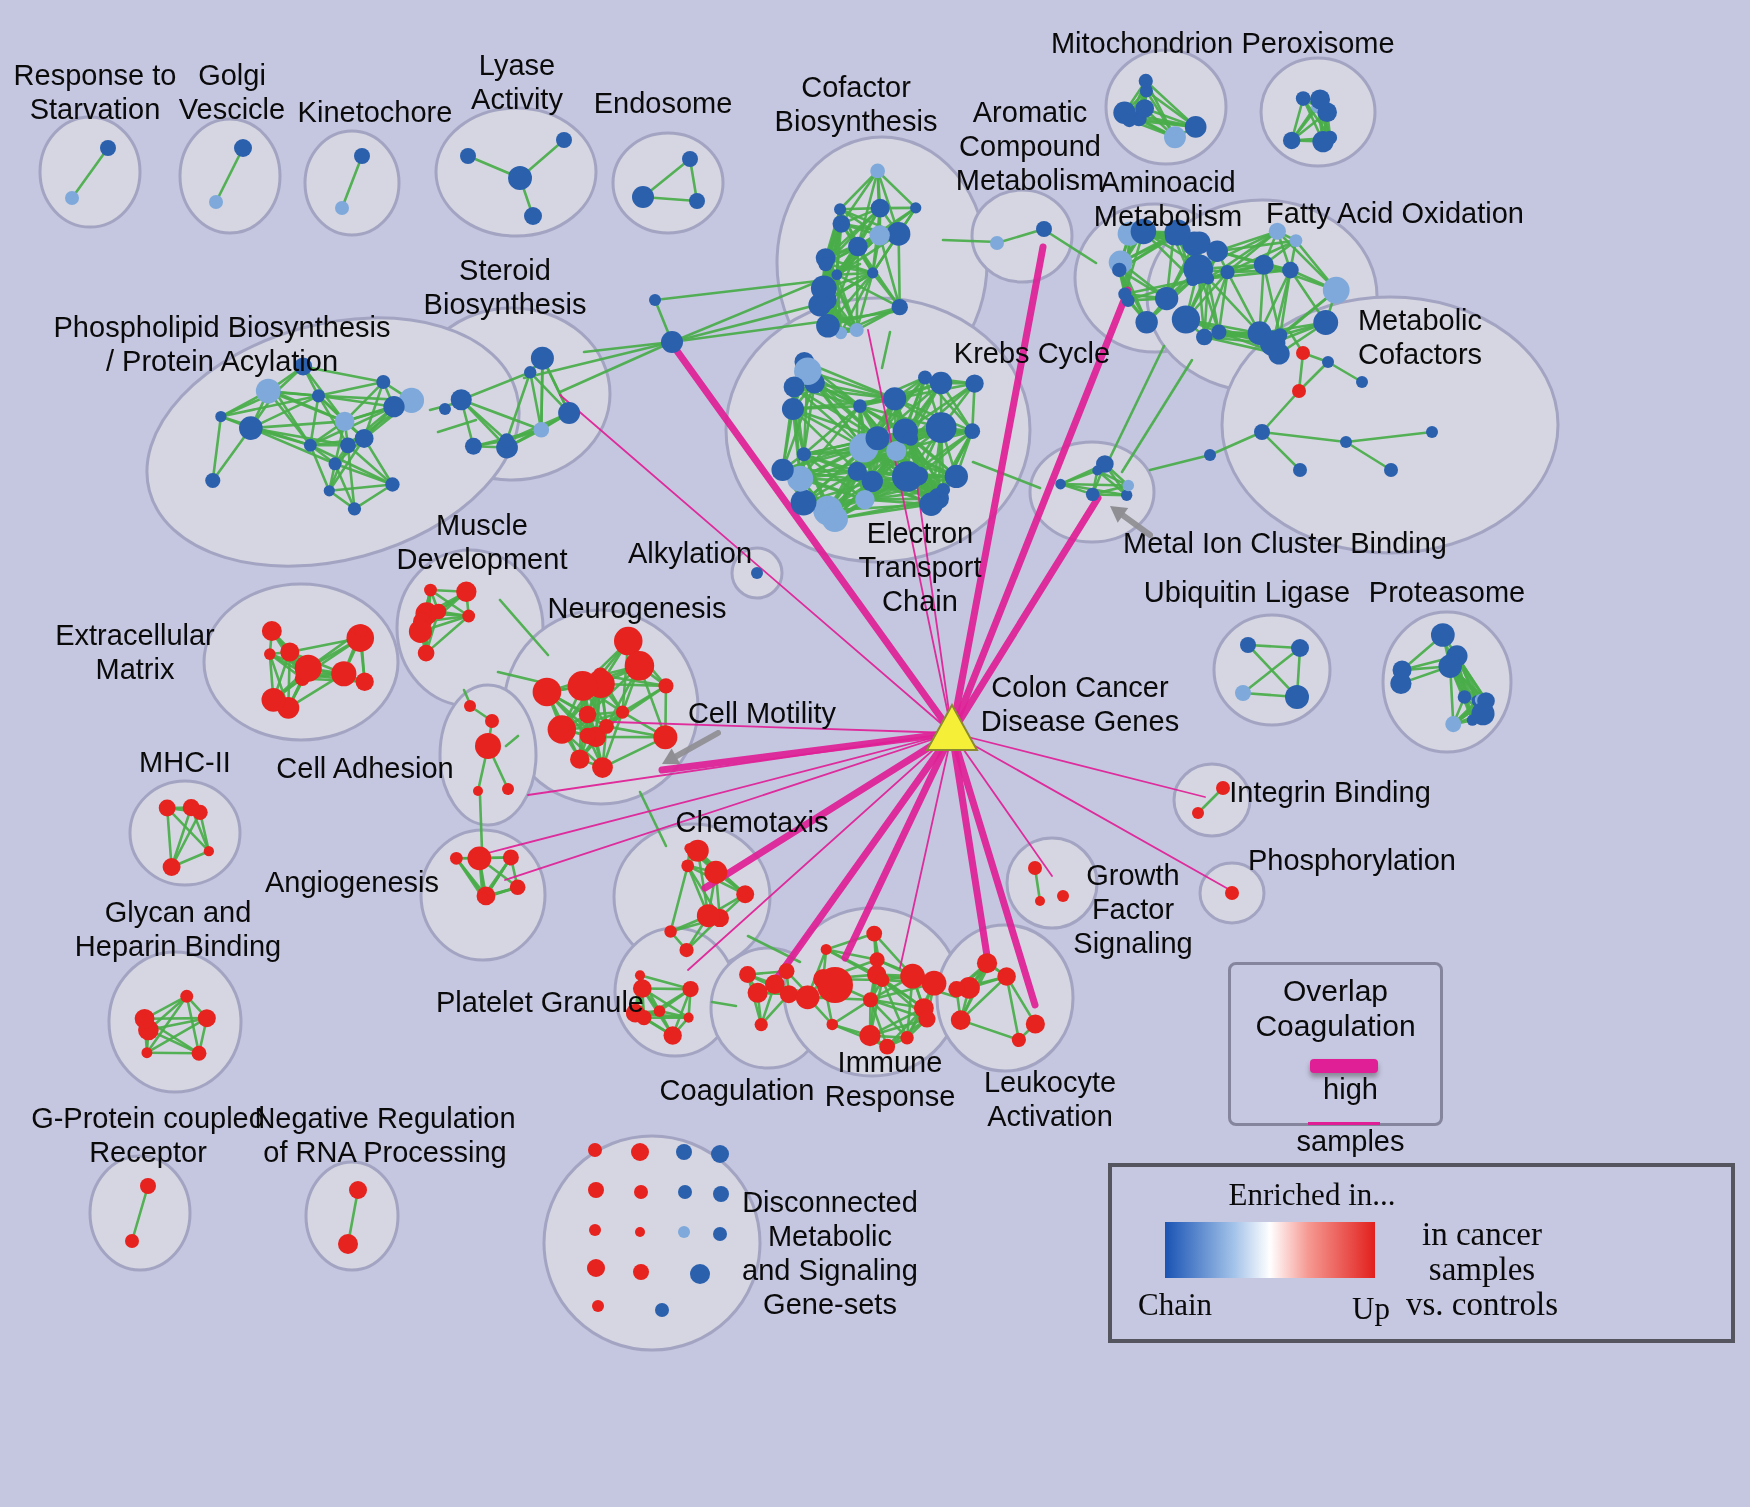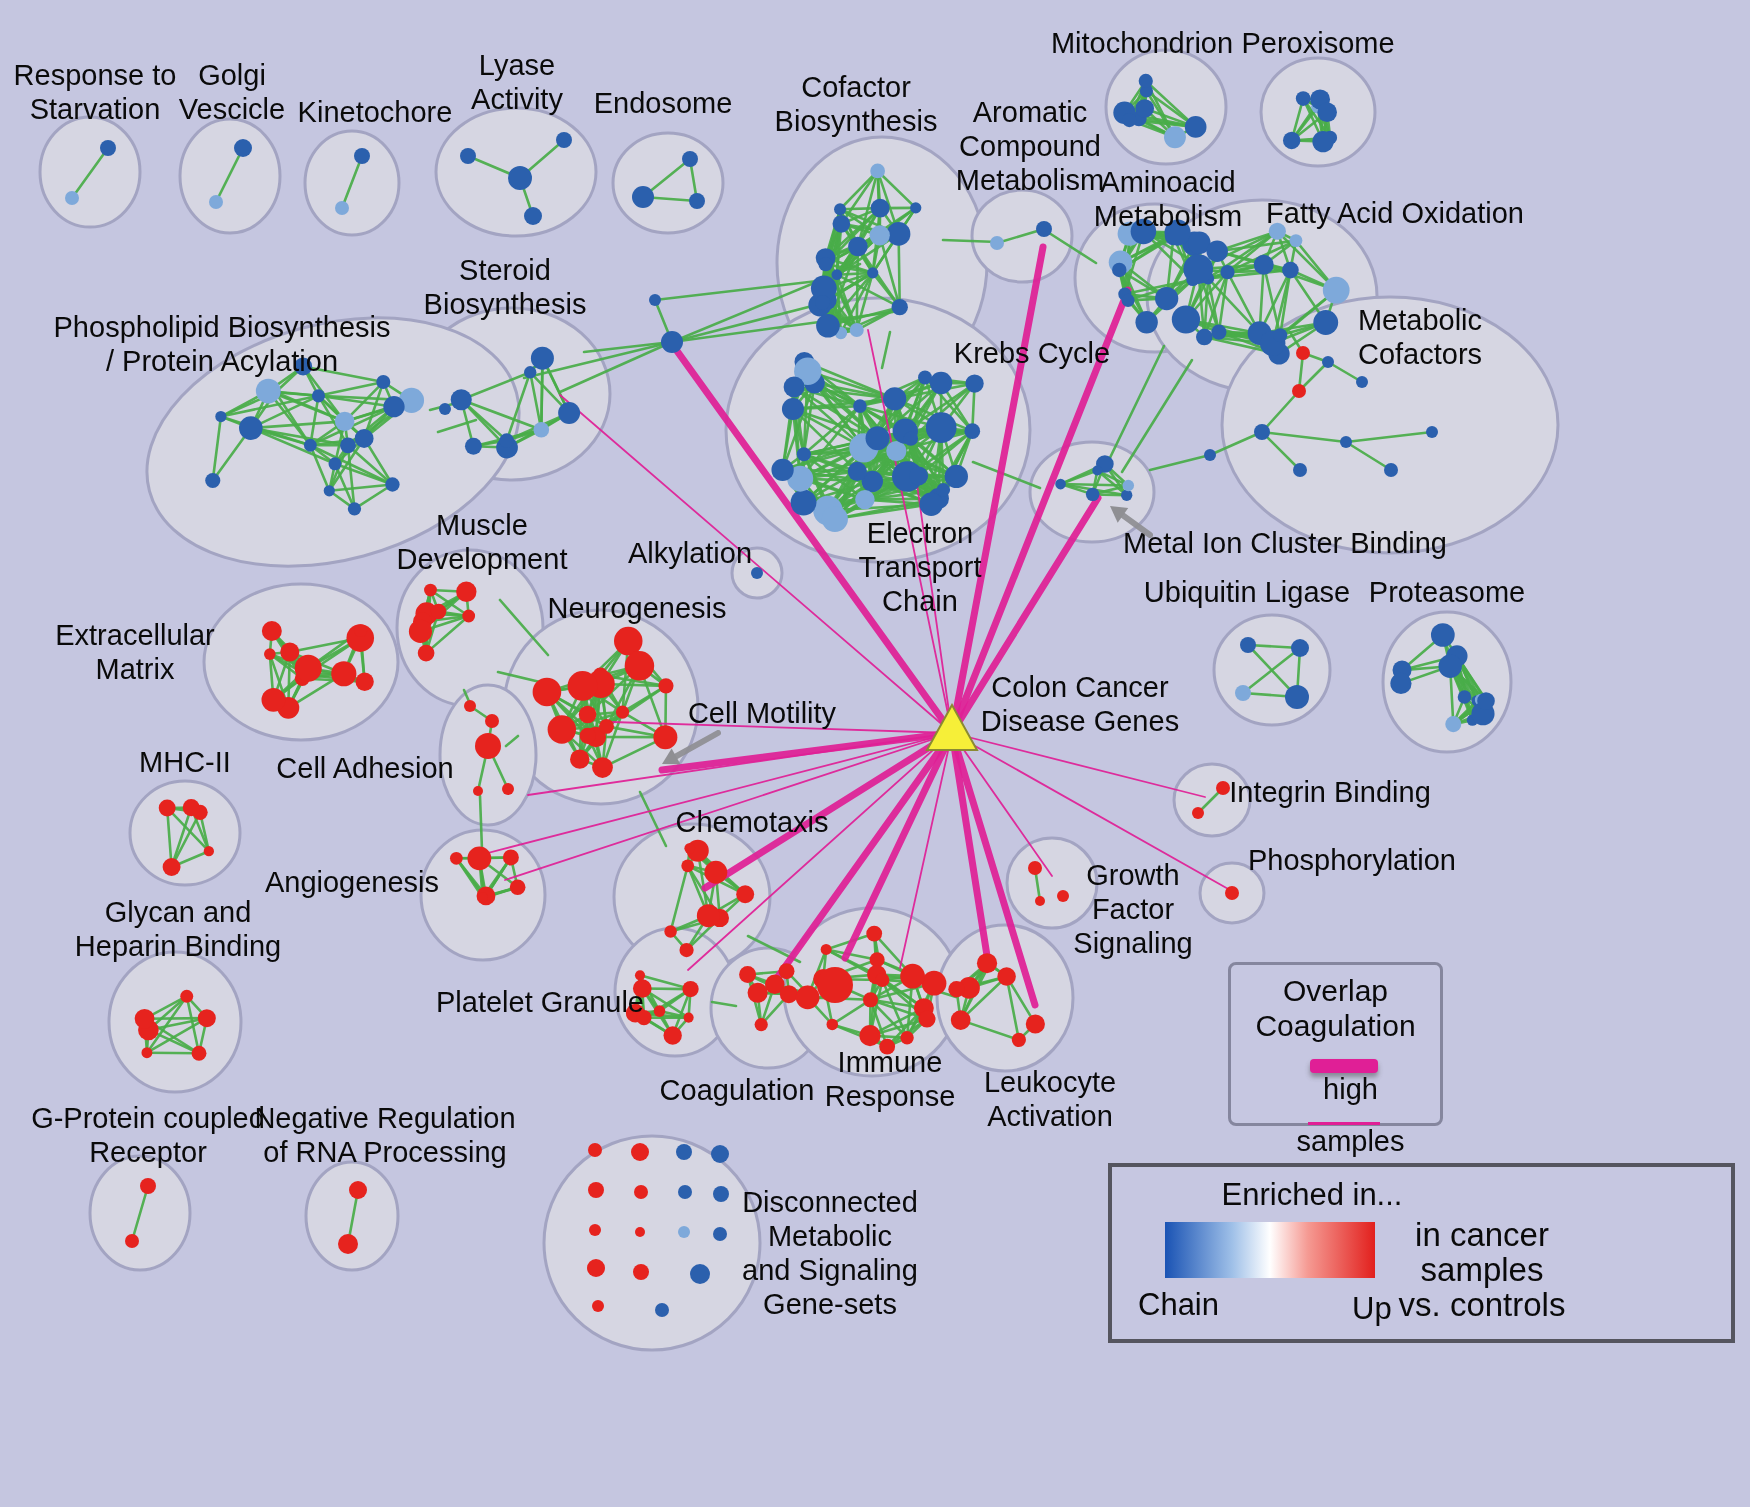--- a/index.html
+++ b/index.html
@@ -5,21 +5,21 @@
   html,body{margin:0;padding:0;background:#c5c6e0;}
   .stage{position:relative;width:1750px;height:1507px;background:#c5c6e0;font-family:"Liberation Sans",sans-serif;overflow:hidden;}
   svg{position:absolute;left:0;top:0;}
   svg text{font-family:"Liberation Sans",sans-serif;}
   .legend-overlap{position:absolute;left:1228px;top:962px;width:215px;height:164px;border:3px solid #85869e;border-radius:8px;background:#c6c7e1;box-sizing:border-box;z-index:5;color:#0a0a0a;}
   .lo-title{text-align:center;font-size:30px;line-height:35px;padding-top:8px;}
   .lo-row{display:flex;align-items:center;padding-left:16px;margin-top:16px;flex-direction:column;}
   .lo-bar-high{display:inline-block;width:68px;height:14px;background:#e01f96;border-radius:4px;box-shadow:0 4px 5px rgba(60,60,60,.45);}
   .lo-bar-moderate{display:inline-block;width:72px;height:3px;background:#e01f96;}
   .lo-label{margin-left:14px;font-size:29px;}
-  .legend-enrich{position:absolute;left:1108px;top:1163px;width:627px;height:180px;border:4px solid #55555f;background:#c6c7e1;box-sizing:border-box;z-index:5;color:#0a0a0a;}
+  .legend-enrich{position:absolute;left:1108px;top:1163px;width:627px;height:180px;border:4px solid #55555f;background:#c6c7e1;box-sizing:border-box;z-index:5;color:#0a0a0a;font-family:Liberation Serif, serif;}
   .le-title{position:absolute;left:0;width:400px;top:10px;text-align:center;font-size:31px;}
   .le-gradient{position:absolute;left:53px;top:55px;width:210px;height:56px;}
   .le-down{position:absolute;left:26px;top:120px;font-size:31px;}
   .le-up{position:absolute;left:240px;top:124px;font-size:31px;}
   .le-note{position:absolute;left:250px;top:50px;width:240px;text-align:center;font-size:33px;line-height:35px;}
 </style>
 </head>
 <body>
 
 <div class="stage" style="background: rgb(197, 198, 224);">

